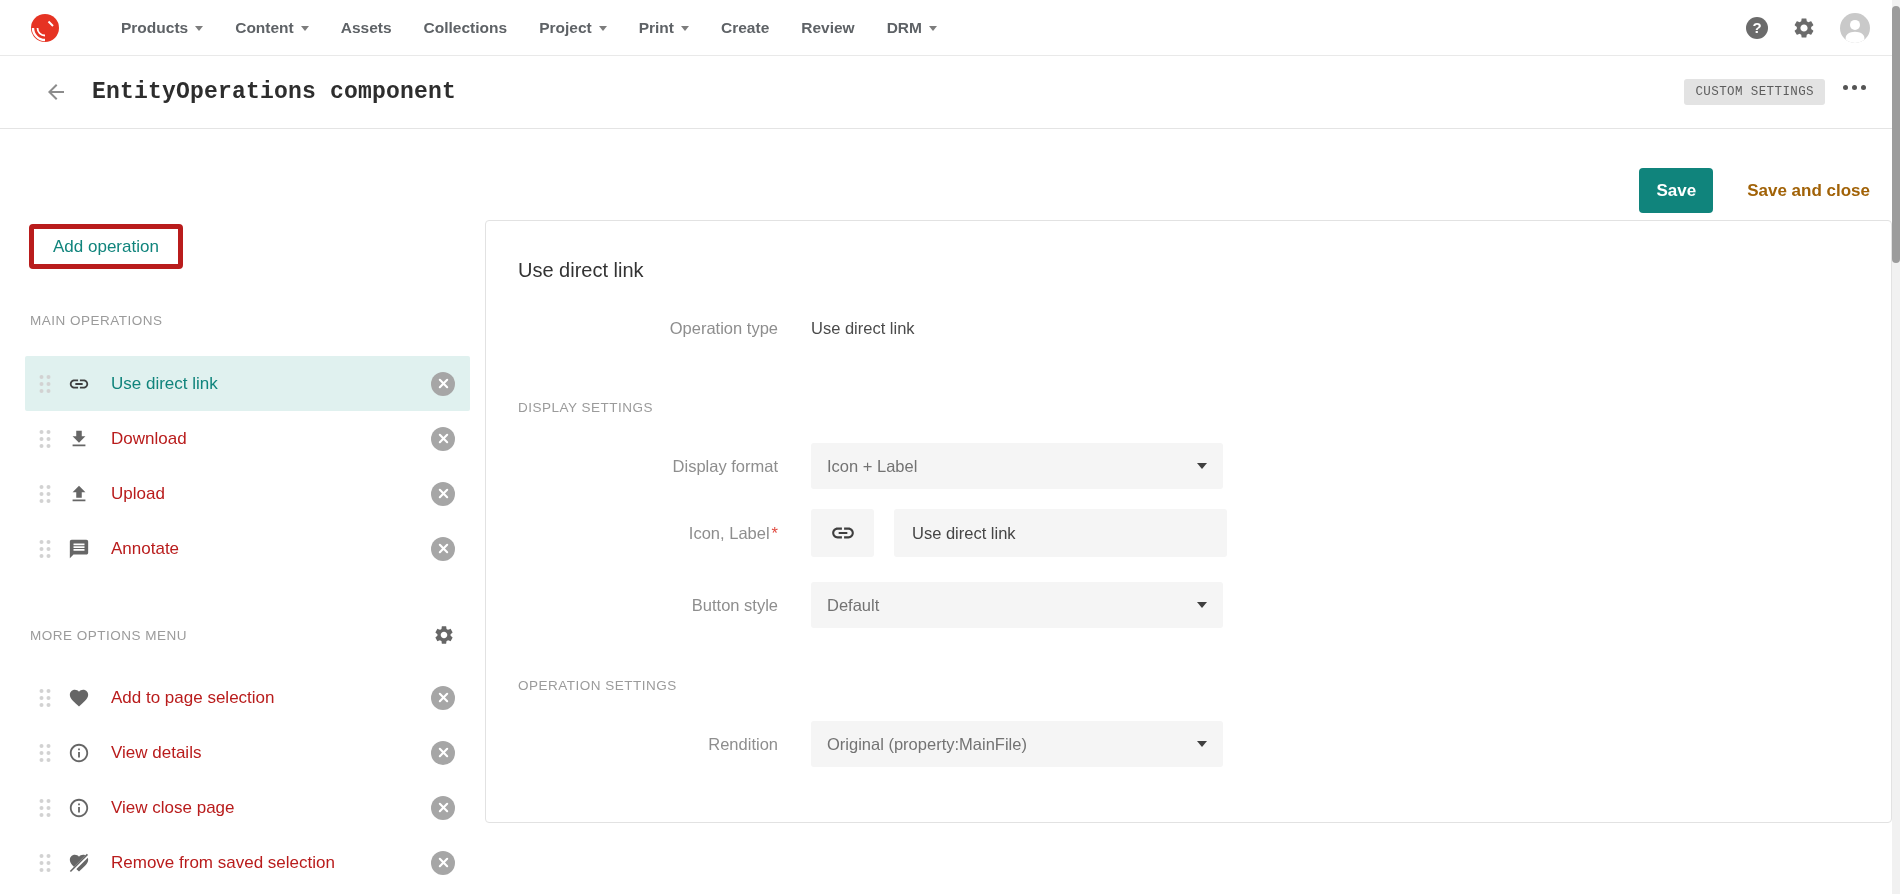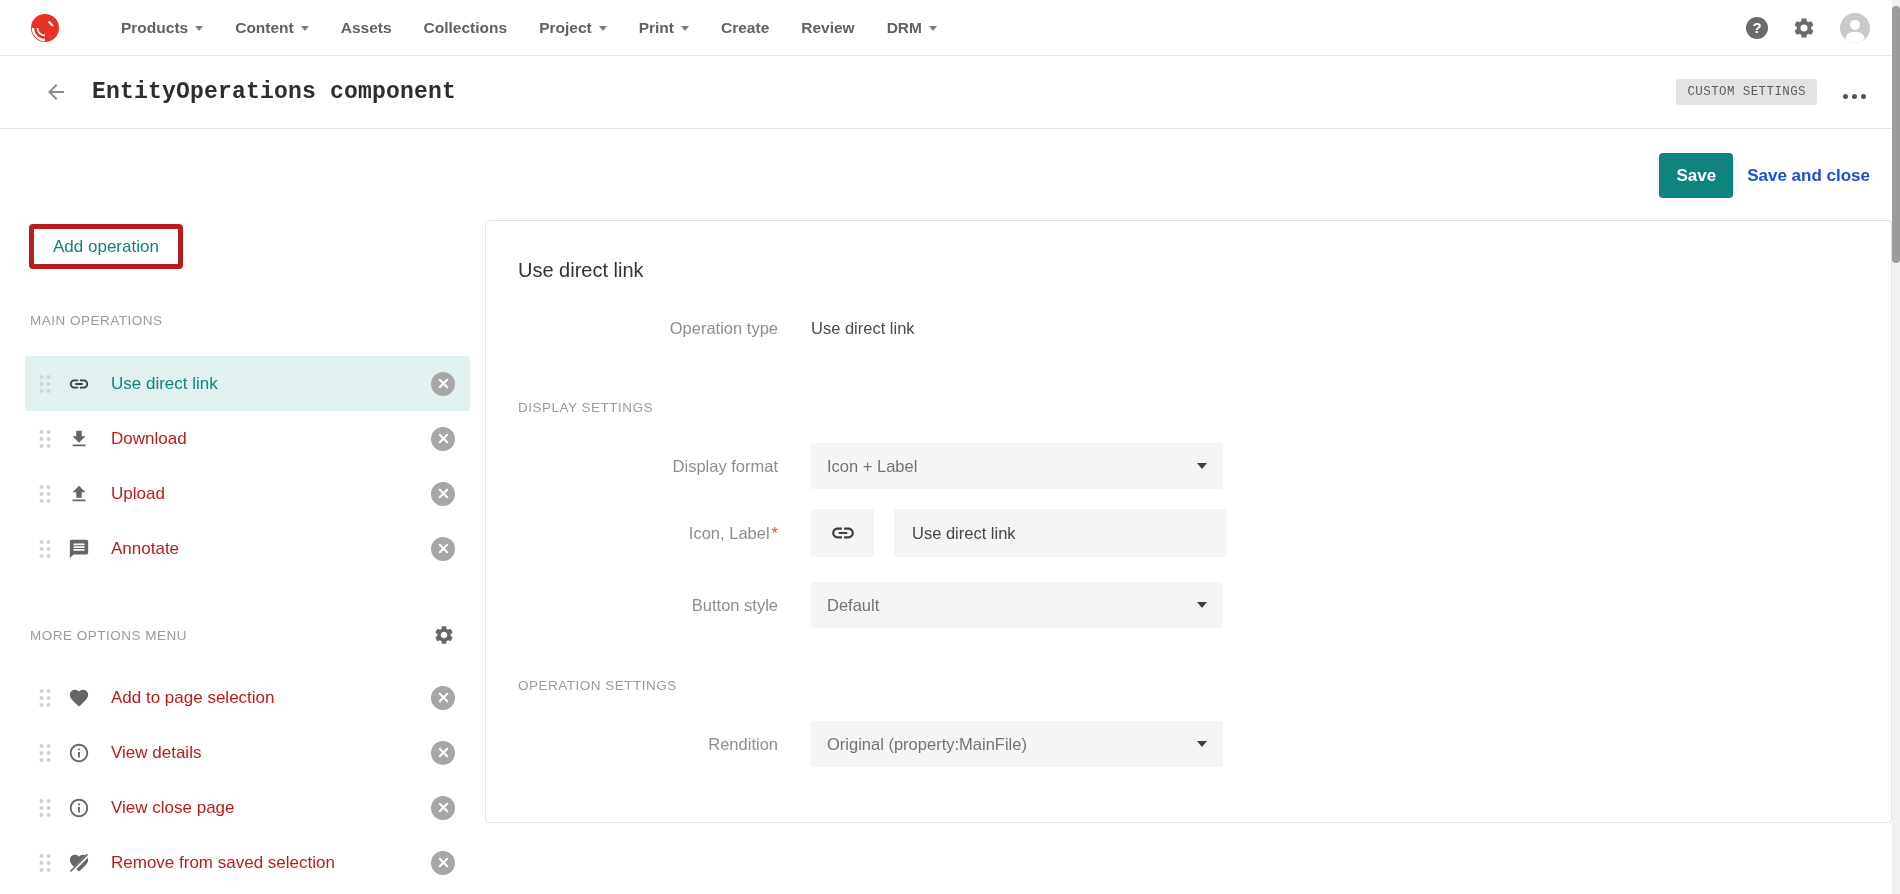--- a/index.html
+++ b/index.html
@@ -20,33 +20,33 @@
   .help-btn { width:22px; height:22px; border-radius:50%; background:#6b6b6b; color:#fff; font-size:15px;
               font-weight:700; display:flex; align-items:center; justify-content:center; cursor:pointer; }
   .gear-btn svg { display:block; }
   .avatar { width:30px; height:30px; border-radius:50%; background:#c9c9c9; overflow:hidden; cursor:pointer; }
 
   
   .page-header { position:absolute; top:56px; left:0; width:1900px; height:73px; background:#fff;
                  border-bottom:1px solid #e4e4e4; display:flex; align-items:center; padding:0 32px 0 44px;font-family:Liberation Mono, monospace; }
   .back-btn { width:24px; height:24px; cursor:pointer; flex:0 0 auto; }
   .page-title { margin-left:24px; font-size:23px; font-weight:700; color:#2d2d2d; letter-spacing:.2px; }
-  .header-right { margin-left:auto; display:flex; align-items:flex-end; gap:24px; }
+  .header-right { margin-left:auto; display:flex; align-items:flex-start; gap:16px; }
   .badge { background:#e3e3e3; color:#5c5c5c; font-size:12.5px; letter-spacing:.4px; padding:6px 11px;
            border-radius:3px; white-space:nowrap; }
   .ellipsis { display:flex; gap:4px; cursor:pointer; padding:6px 2px; }
   .ellipsis i { width:5px; height:5px; border-radius:50%; background:#555; }
 
   
   .content { position:absolute; top:129px; left:0; width:1900px; height:765px; background:#fff; }
 
-  .savebar { position:absolute; top:24px; right:30px; display:flex; align-items:center; gap:14px; z-index:5;padding-left:44px; }
+  .savebar { position:absolute; top:39px; right:30px; display:flex; align-items:center; gap:34px; z-index:5;padding-left:44px; }
   .save-btn { background:#10847C; color:#fff; font-size:17px; font-weight:700; border:none; border-radius:4px;
               height:45px; padding:0 17px; cursor:pointer; font-family:inherit; }
-  .save-close-link { color:#1d4ed8; font-size:17px; font-weight:700; cursor:pointer; }
+  .save-close-link { color:#a16207; font-size:17px; font-weight:700; cursor:pointer; }
 
   
   .sidebar { position:absolute; left:25px; top:95px; width:445px; }
   .add-op-btn { margin-left:4px; height:45px; padding:0 19px; background:#fff; border:5px solid #b91c1c;
                 border-radius:4px; color:#10847C; font-size:17px; cursor:pointer; font-family:inherit; }
   .section-title-row { display:flex; align-items:center; justify-content:space-between;
                        padding:0 15px 0 5px; margin-top:44px; }
   .section-title-row.with-gear { margin-top:48px; }
   .section-title { font-size:13.5px; color:#9b9b9b; letter-spacing:.5px; }
   .section-gear { cursor:pointer; display:flex; }

